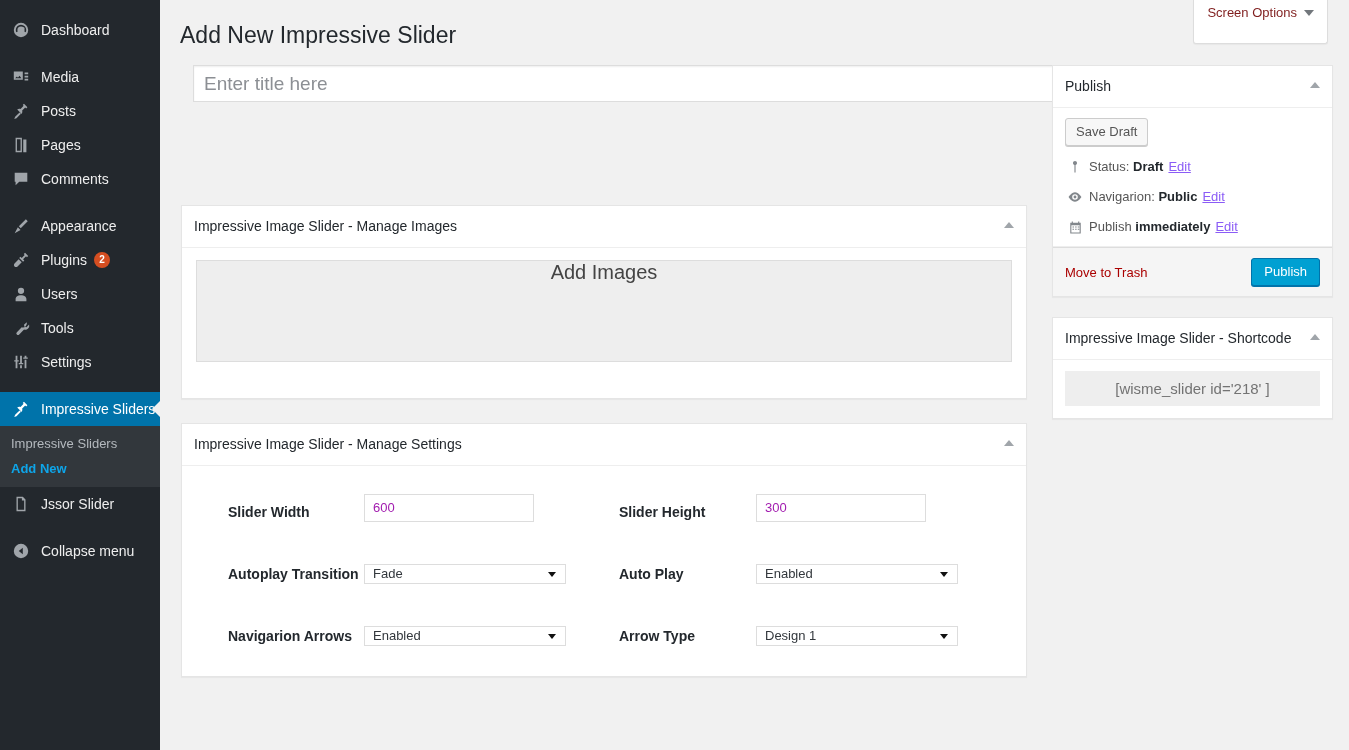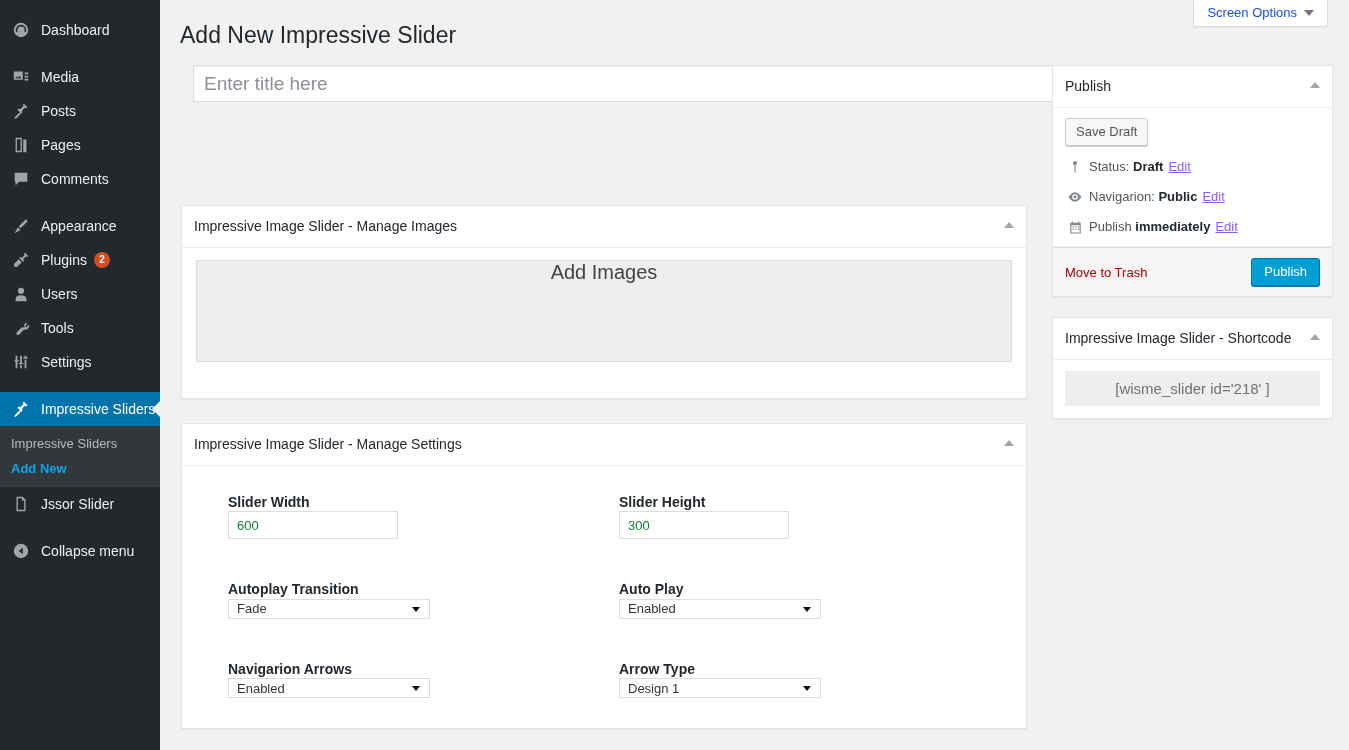--- a/index.html
+++ b/index.html
@@ -92,23 +92,23 @@
 
   #screen-meta-links {
     position: absolute;
     top: 0; right: 21px;
   }
   #screen-options-button {
     background: #fff;
     border: 1px solid #ddd;
     border-top: none;
     border-radius: 0 0 3px 3px;
-    padding: 5px 13px 6px;
-    font-size: 13px;
-    color: #1d4ed8;
+    padding: 5px 13px 23px;
+    font-size: 13px;
+    color: #7f1d1d;
     cursor: pointer;
     box-shadow: 0 1px 1px rgba(0,0,0,.04);
     display: inline-flex;
     align-items: center;
     gap: 7px;
   }
   .caret-down {
     width: 0; height: 0;
     border-left: 5px solid transparent;
     border-right: 5px solid transparent;
@@ -184,39 +184,39 @@
     font-size: 20px;
     color: #444;
     cursor: pointer;
   }
 
   #settings-panel { position: absolute; top: 423px; left: 21px; width: 846px; }
   #settings-panel .inside { padding: 28px 12px 30px 12px; }
 
   .srow { display: flex; align-items: center; margin-bottom: 42px; }
   .srow:last-child { margin-bottom: 0; }
-  .scell { display: flex; align-items: flex-start; flex-direction: column; }
+  .scell { display: flex; align-items: flex-end; }
   .scell.left { width: 425px; padding-left: 34px; }
   .scell.right { width: 340px; padding-left: 0; }
   .slabel {
     font-size: 14px;
     font-weight: bold;
     color: #23282d;
     line-height: 1.25;
   }
   .scell.left .slabel { width: 136px; flex: none; }
   .scell.right .slabel { width: 137px; flex: none; }
 
   .stext {
     width: 170px; height: 28px;
     padding: 0 8px;
     border: 1px solid #ddd;
     background: #fff;
     font-size: 13px;
-    color: #15803d;
+    color: #a21caf;
     font-family: "Liberation Sans", sans-serif;
     outline: none;
   }
   .sselect {
     width: 202px; height: 20px;
     border: 1px solid #ddd;
     background: #fff;
     display: flex;
     align-items: center;
     padding: 0 8px;

